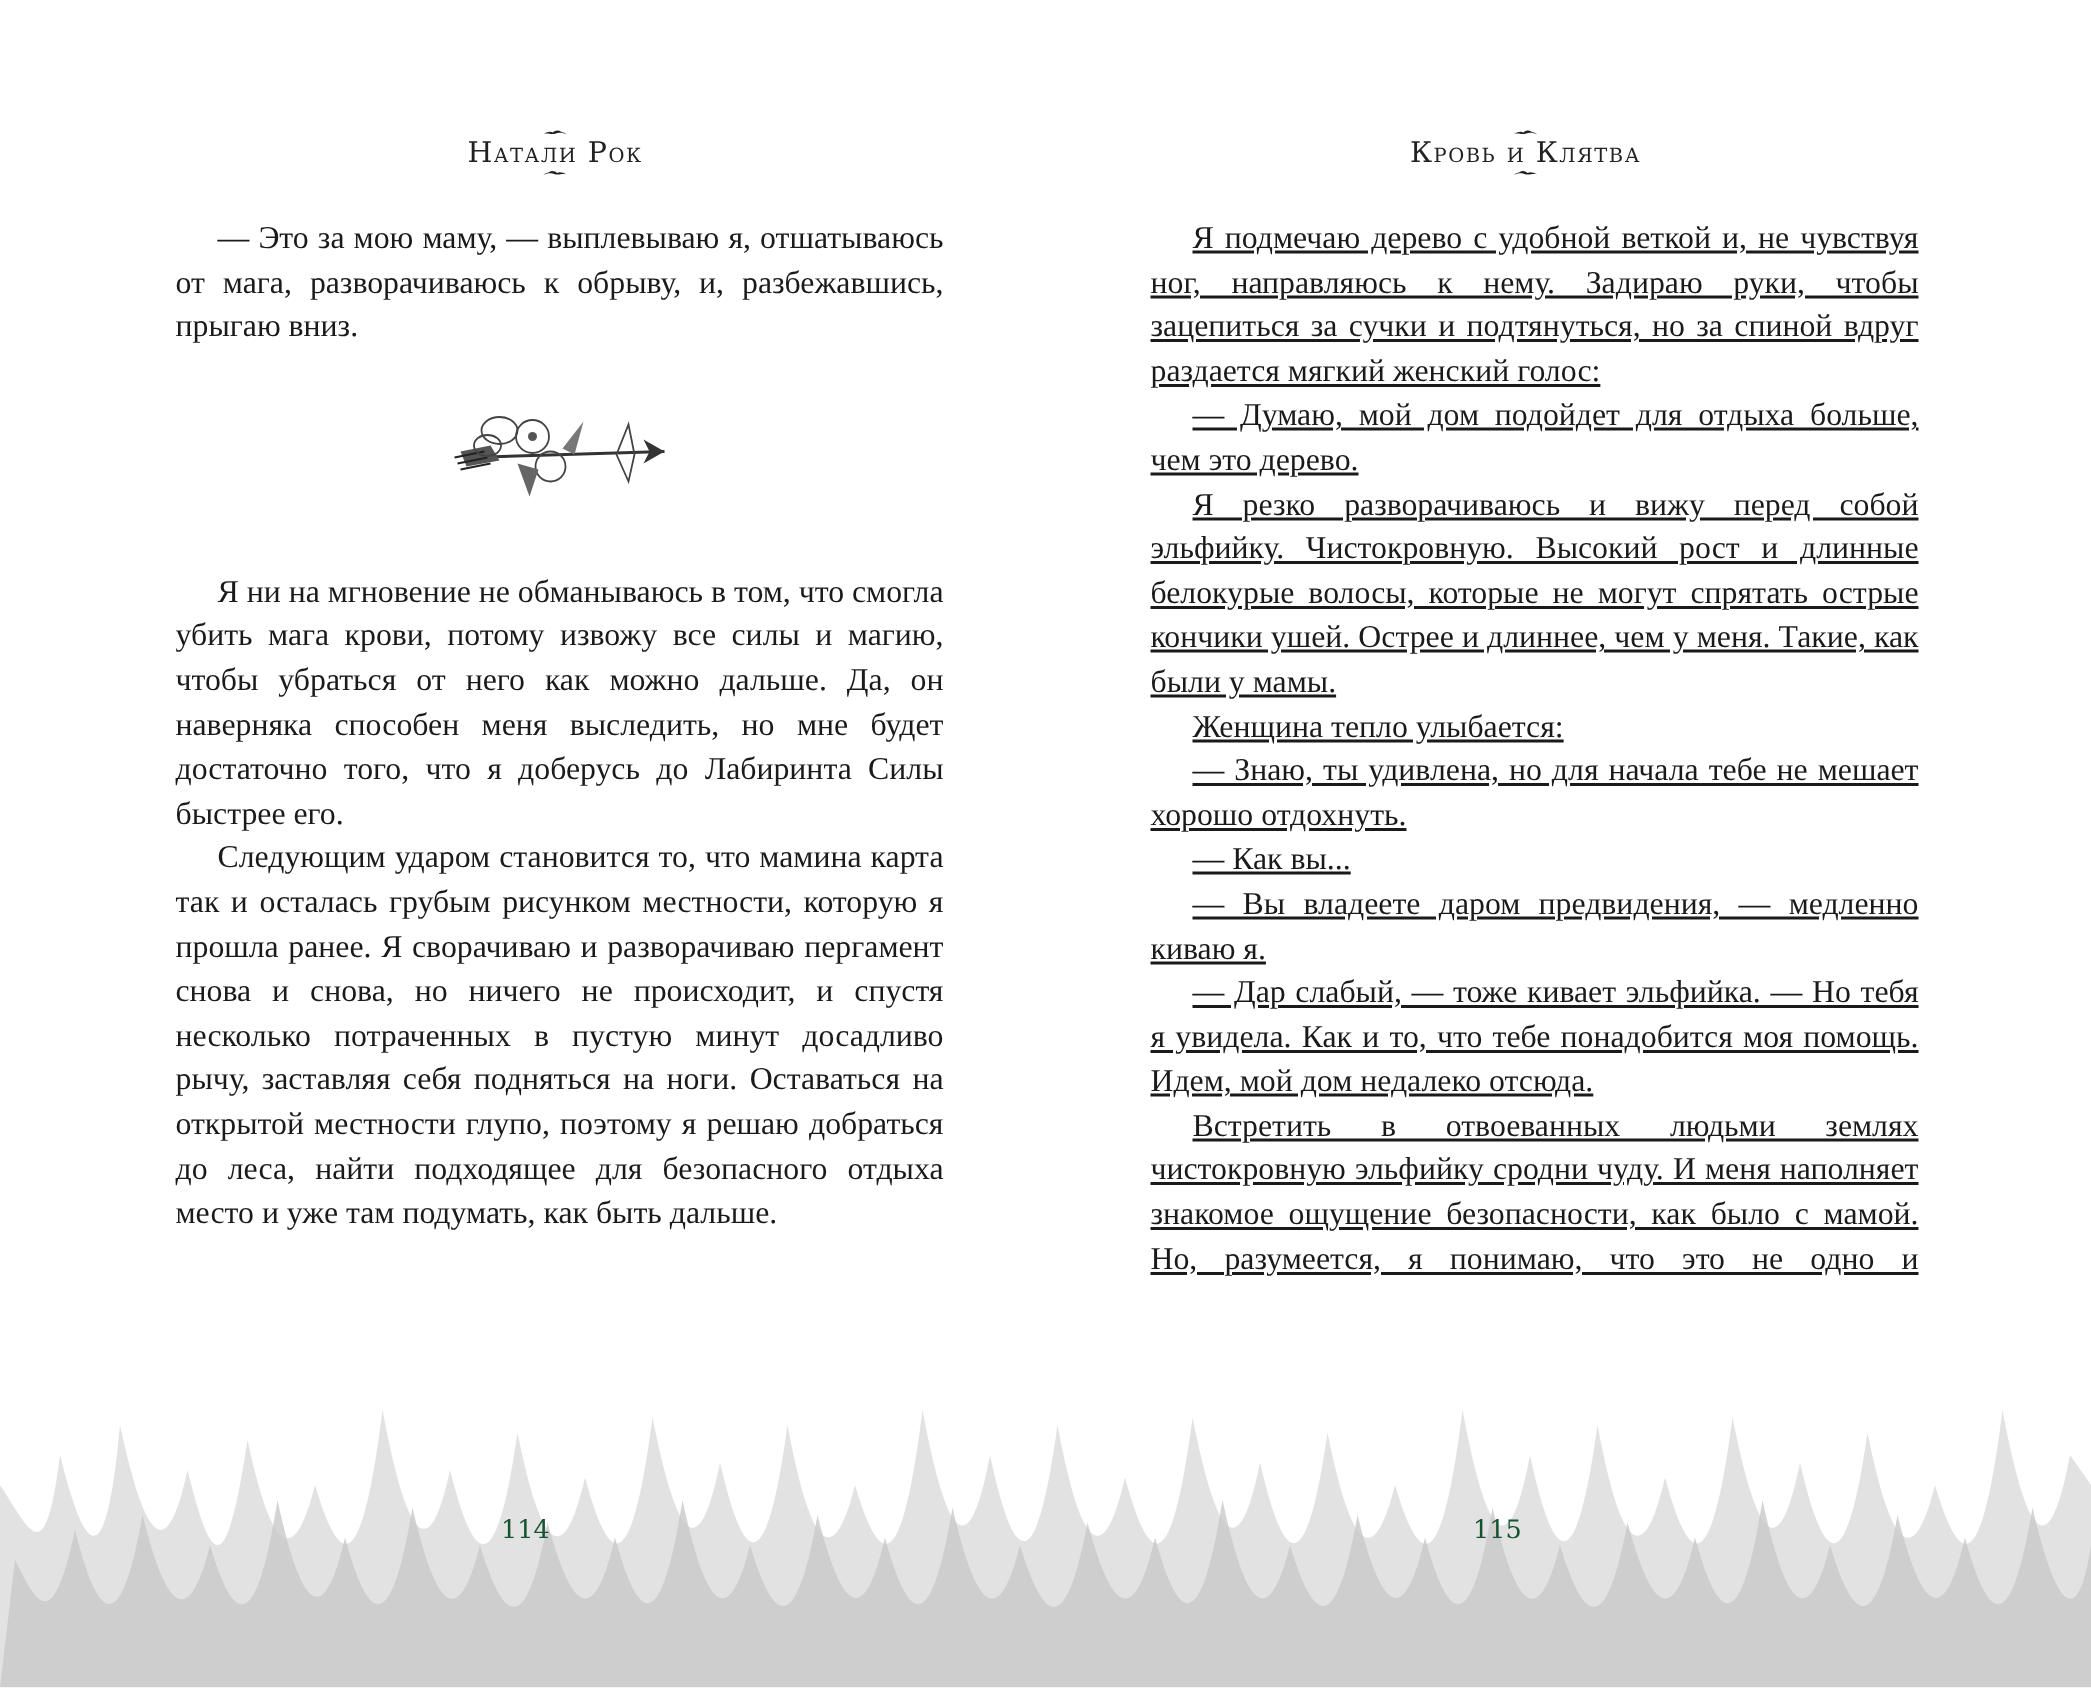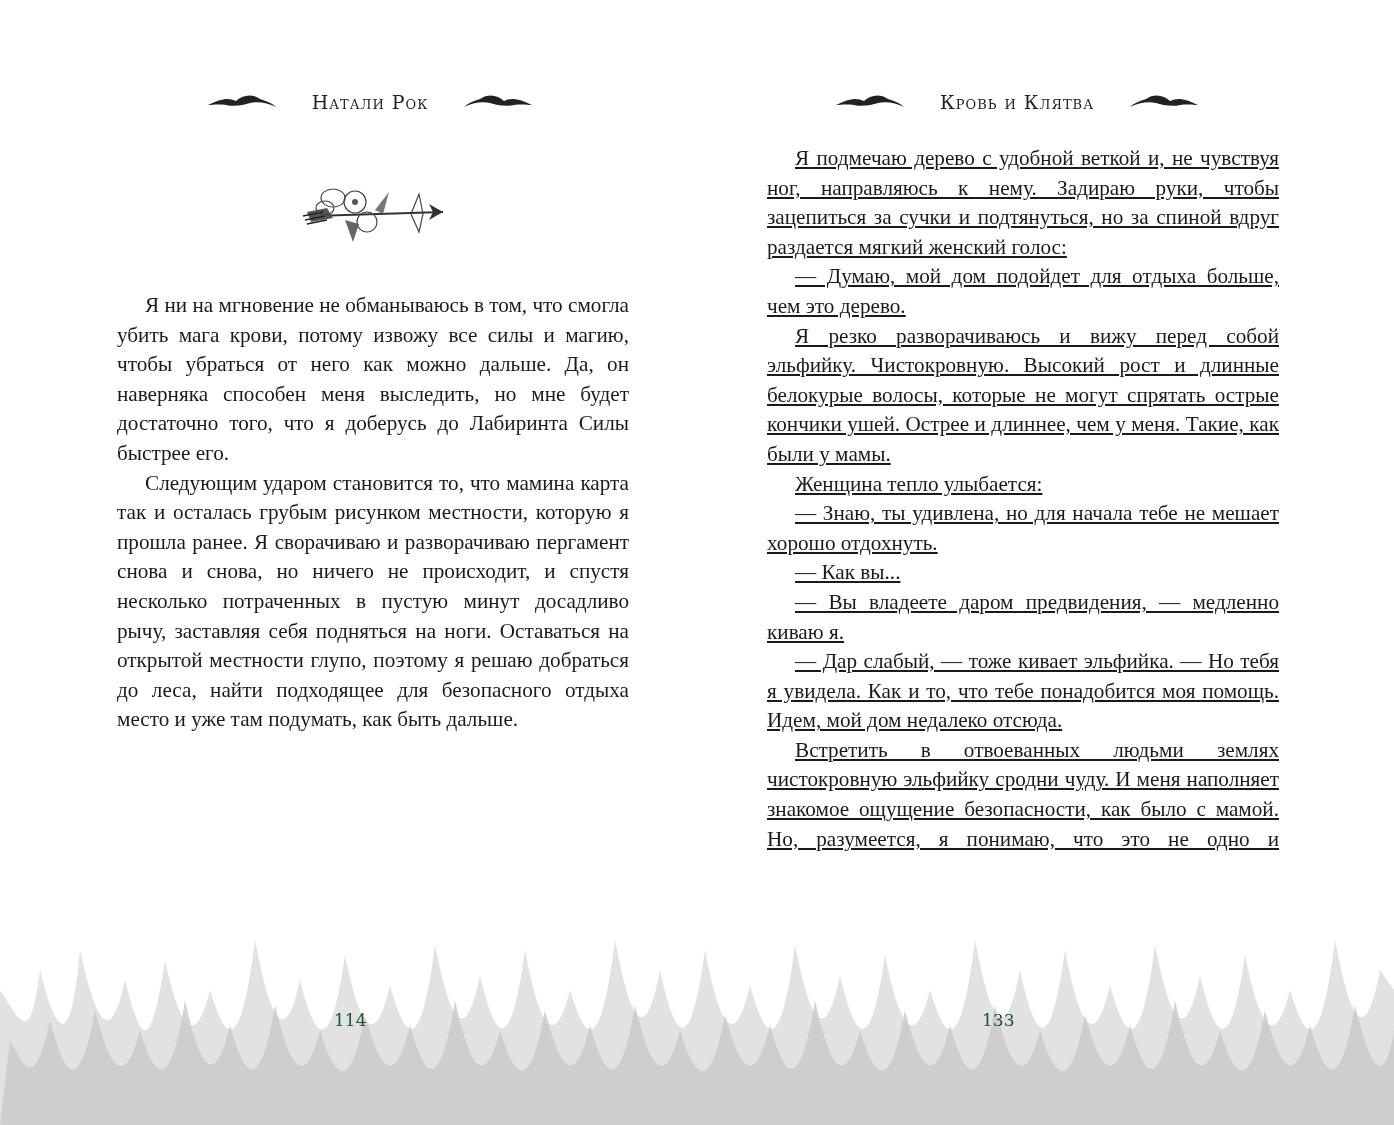--- a/index.html
+++ b/index.html
@@ -10,21 +10,21 @@
     color: #1a1a1a;
   }
   .page { position: absolute; top: 0; height: 1125px; width: 697px; }
   .page.left { left: 0; }
   .page.right { left: 697px; }
   .flames { position: absolute; left: 0; top: 930px; width: 1394px; height: 195px; z-index: 0; }
   .header {
     position: absolute; top: 86px; height: 32px; display: flex; align-items: center; justify-content: center;
     z-index: 2;
   }
-  .left .header { left: 200px; width: 340px; }
+  .left .header { left: 200px; width: 340px; flex-direction: column; }
   .right .header { left: 818px; width: 400px; left: 120px; }
   .header .title {
     font-family: "DejaVu Serif", serif; font-size: 19px; letter-spacing: 1px;
     margin: 0 34px; color: #222; font-variant: small-caps;
   }
   .swash { width: 72px; height: 22px; }
   .body-text {
     position: absolute; top: 144px; width: 512px; z-index: 2;
     font-size: 21.2px; line-height: 29.6px; text-align: justify;
   }
@@ -57,20 +57,21 @@
     <svg class="swash" viewBox="0 0 72 22">
         <path d="M2,14 C14,8 22,6 30,10 C36,4 46,2 54,8 C60,10 66,12 70,16 C62,12 52,10 44,12 C38,14 28,16 20,14 C12,13 6,14 2,14 Z" fill="#222"></path>
       </svg>
     <span class="title">Натали Рок</span>
     <svg class="swash" viewBox="0 0 72 22" style="transform:scaleX(-1)">
         <path d="M2,14 C14,8 22,6 30,10 C36,4 46,2 54,8 C60,10 66,12 70,16 C62,12 52,10 44,12 C38,14 28,16 20,14 C12,13 6,14 2,14 Z" fill="#222"></path>
       </svg>
   </div>
 
   <div class="body-text">
+    <p>— Это за мою маму, — выплевываю я, отшатываюсь от мага, разворачиваюсь к обрыву, и, разбежавшись, прыгаю вниз.</p>
     <div class="ornament">
       <svg viewBox="0 0 160 80">
         <line x1="20" y1="44" x2="150" y2="40" stroke="#333" stroke-width="2"></line>
         <polygon points="150,40 136,32 140,40 136,48" fill="#333"></polygon>
         <path d="M14,40 L34,36 L40,46 L18,50 Z" fill="#555"></path>
         <path d="M10,44 L30,40 M12,48 L32,44 M14,52 L34,48" stroke="#222" stroke-width="1.5"></path>
         <ellipse cx="40" cy="26" rx="12" ry="9" fill="none" stroke="#444" stroke-width="1.2"></ellipse>
         <ellipse cx="32" cy="36" rx="9" ry="7" fill="none" stroke="#444" stroke-width="1.2"></ellipse>
         <circle cx="62" cy="30" r="11" fill="none" stroke="#444" stroke-width="1.2"></circle>
         <circle cx="62" cy="30" r="3" fill="#555"></circle>
@@ -81,21 +82,21 @@
       </svg>
     </div>
     <p>Я ни на мгновение не обманываюсь в том, что смогла убить мага крови, потому извожу все силы и магию, чтобы убраться от него как можно дальше. Да, он наверняка способен меня выследить, но мне будет достаточно того, что я доберусь до Лабиринта Силы быстрее его.</p>
     <p>Следующим ударом становится то, что мамина карта так и осталась грубым рисунком местности, которую я прошла ранее. Я сворачиваю и разворачиваю пергамент снова и снова, но ничего не происходит, и спустя несколько потраченных в пустую минут досадливо рычу, заставляя себя подняться на ноги. Оставаться на открытой местности глупо, поэтому я решаю добраться до леса, найти подходящее для безопасного отдыха место и уже там подумать, как быть дальше.</p>
   </div>
 
   <div class="pagenum">114</div>
 </div>
 
 <div class="page right">
-  <div class="header" style="left:120px;width:400px;">
+  <div class="header" style="left:120px;width:400px;flex-direction:column;">
     <svg class="swash" viewBox="0 0 72 22">
         <path d="M2,14 C14,8 22,6 30,10 C36,4 46,2 54,8 C60,10 66,12 70,16 C62,12 52,10 44,12 C38,14 28,16 20,14 C12,13 6,14 2,14 Z" fill="#222"></path>
       </svg>
     <span class="title">Кровь и Клятва</span>
     <svg class="swash" viewBox="0 0 72 22" style="transform:scaleX(-1)">
         <path d="M2,14 C14,8 22,6 30,10 C36,4 46,2 54,8 C60,10 66,12 70,16 C62,12 52,10 44,12 C38,14 28,16 20,14 C12,13 6,14 2,14 Z" fill="#222"></path>
       </svg>
   </div>
 
   <div class="body-text">
@@ -103,14 +104,14 @@
     <p>— Думаю, мой дом подойдет для отдыха больше, чем это дерево.</p>
     <p>Я резко разворачиваюсь и вижу перед собой эльфийку. Чистокровную. Высокий рост и длинные белокурые волосы, которые не могут спрятать острые кончики ушей. Острее и длиннее, чем у меня. Такие, как были у мамы.</p>
     <p>Женщина тепло улыбается:</p>
     <p>— Знаю, ты удивлена, но для начала тебе не мешает хорошо отдохнуть.</p>
     <p>— Как вы...</p>
     <p>— Вы владеете даром предвидения, — медленно киваю я.</p>
     <p>— Дар слабый, — тоже кивает эльфийка. — Но тебя я увидела. Как и то, что тебе понадобится моя помощь. Идем, мой дом недалеко отсюда.</p>
     <p style="text-align-last:justify;">Встретить в отвоеванных людьми землях чистокровную эльфийку сродни чуду. И меня наполняет знакомое ощущение безопасности, как было с мамой. Но, разумеется, я понимаю, что это не одно и</p>
   </div>
 
-  <div class="pagenum">133</div>
+  <div class="pagenum">115</div>
 </div>
 
 </body></html>

